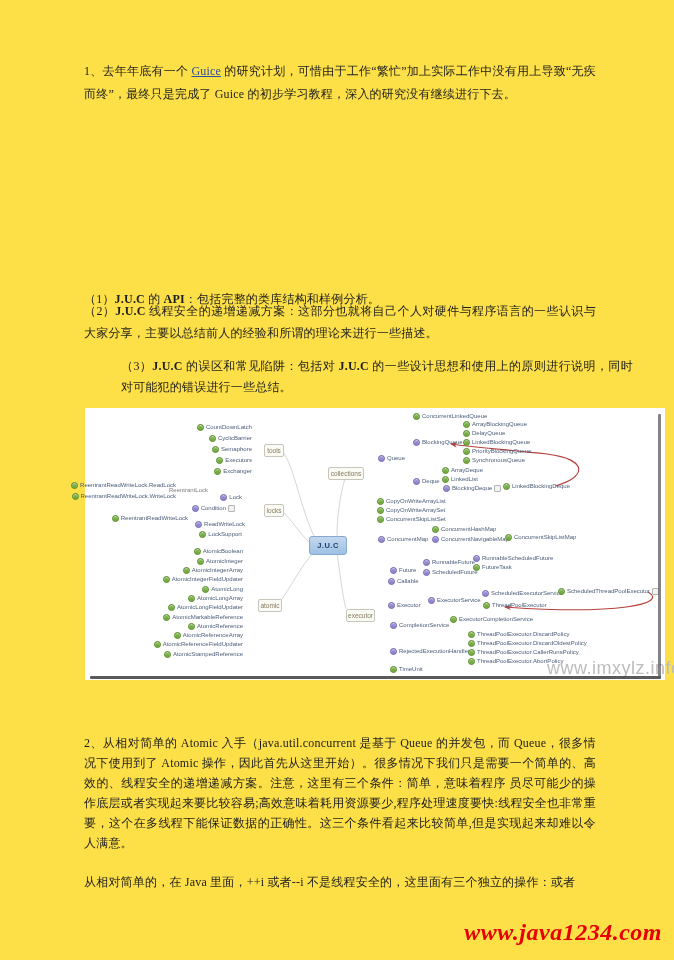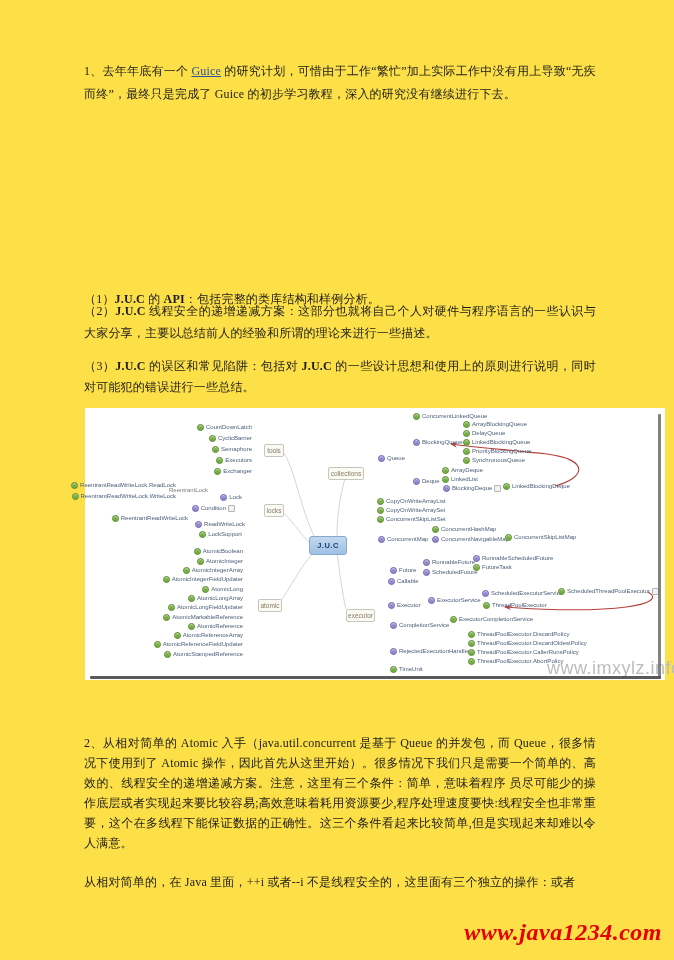--- a/index.html
+++ b/index.html
@@ -38,21 +38,21 @@
 <div class="page">
 
   <div class="para" style="top:60px;line-height:23px;"><span>1、去年年底有一个 </span><a class="doclink">Guice</a><span> 的研究计划，可惜由于工作“繁忙”加上实际工作中没有用上导致“无疾而终”，最终只是完成了 Guice 的初步学习教程，深入的研究没有继续进行下去。</span></div>
 
 
 
   <div class="para" style="top:266px;margin-top:23px;"><span>（1）</span><b>J.U.C</b><span> 的 </span><b>API</b><span>：包括完整的类库结构和样例分析。</span></div>
 
   <div class="para" style="top:300px;line-height:22px;"><span>（2）</span><b>J.U.C</b><span> 线程安全的递增递减方案：这部分也就将自己个人对硬件与程序语言的一些认识与大家分享，主要以总结前人的经验和所谓的理论来进行一些描述。</span></div>
 
-  <div class="para" style="top:356px;line-height:21px;"><span>（3）</span><b>J.U.C</b><span> 的误区和常见陷阱：包括对 </span><b>J.U.C</b><span> 的一些设计思想和使用上的原则进行说明，同时对可能犯的错误进行一些总结。</span></div>
+  <div class="para" style="top:356px;line-height:21px;margin-left:37px;"><span>（3）</span><b>J.U.C</b><span> 的误区和常见陷阱：包括对 </span><b>J.U.C</b><span> 的一些设计思想和使用上的原则进行说明，同时对可能犯的错误进行一些总结。</span></div>
 
   <div class="diagram">
     <svg class="mm-lines" viewBox="0 0 580 272">
       <defs>
         <marker id="arrowhead" markerWidth="7" markerHeight="6" refX="6" refY="3" orient="auto">
           <path d="M7,3 L0.5,0.5 L2.5,3 L0.5,5.5 Z" fill="#b5413c"></path>
         </marker>
       </defs>
       <g>
           <path d="M 230,130 C 215,100 210,60 197,42" fill="none" stroke="#d6d6d6" stroke-width="1"></path>

